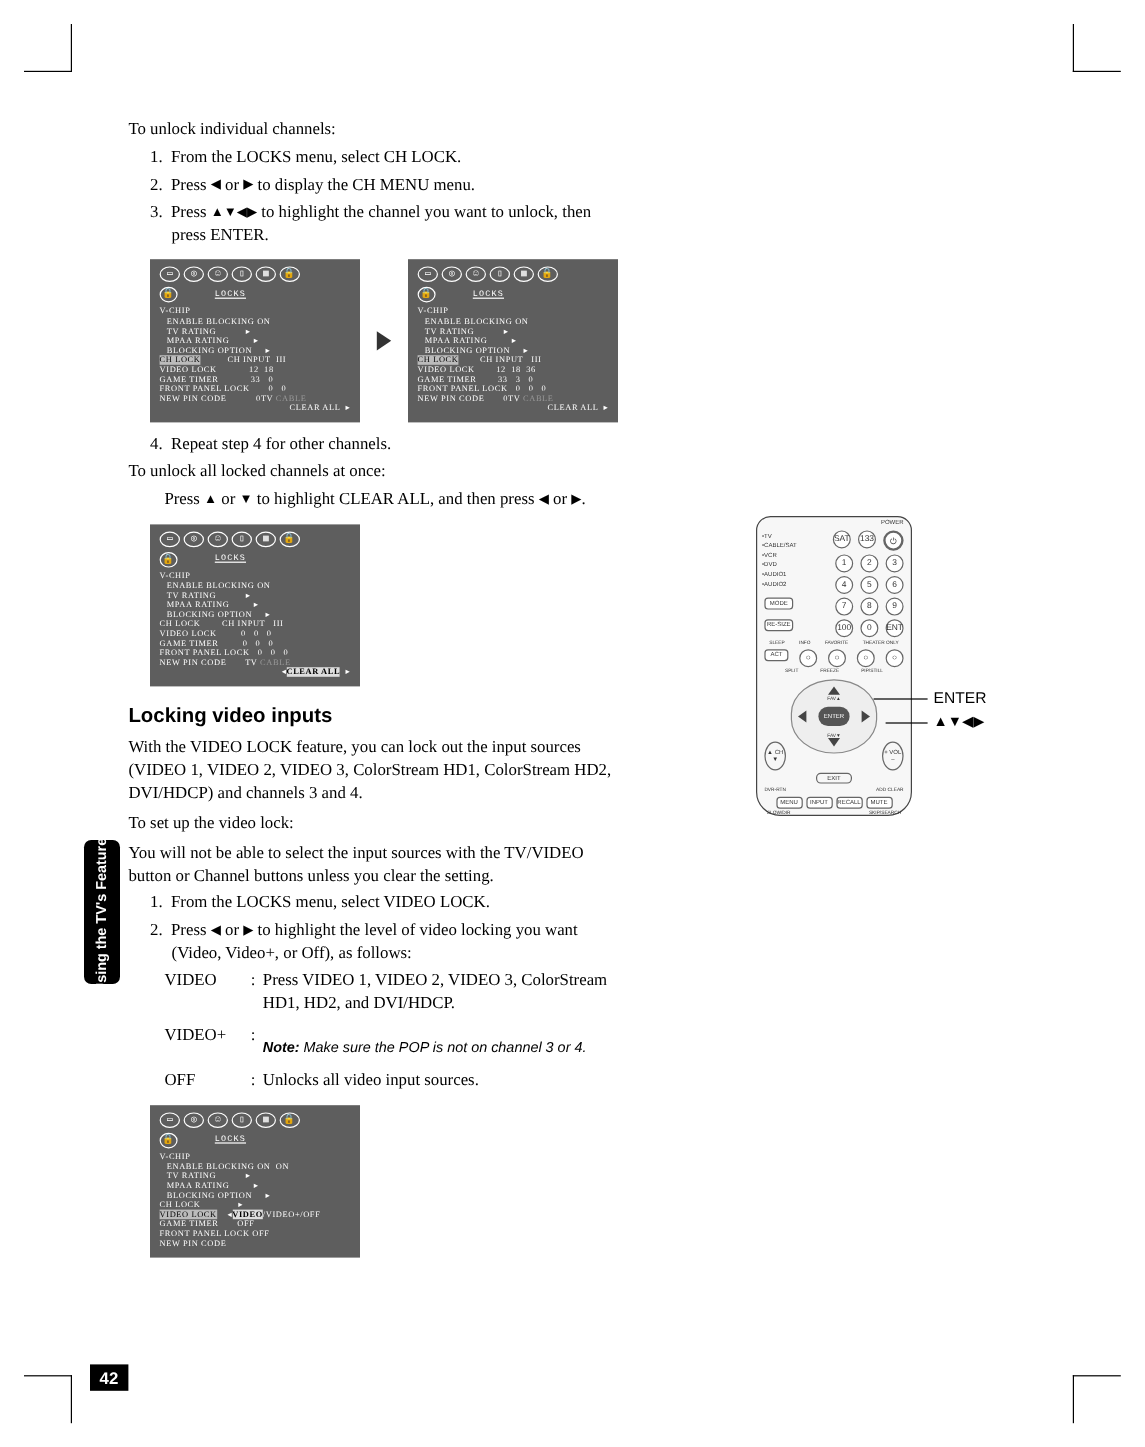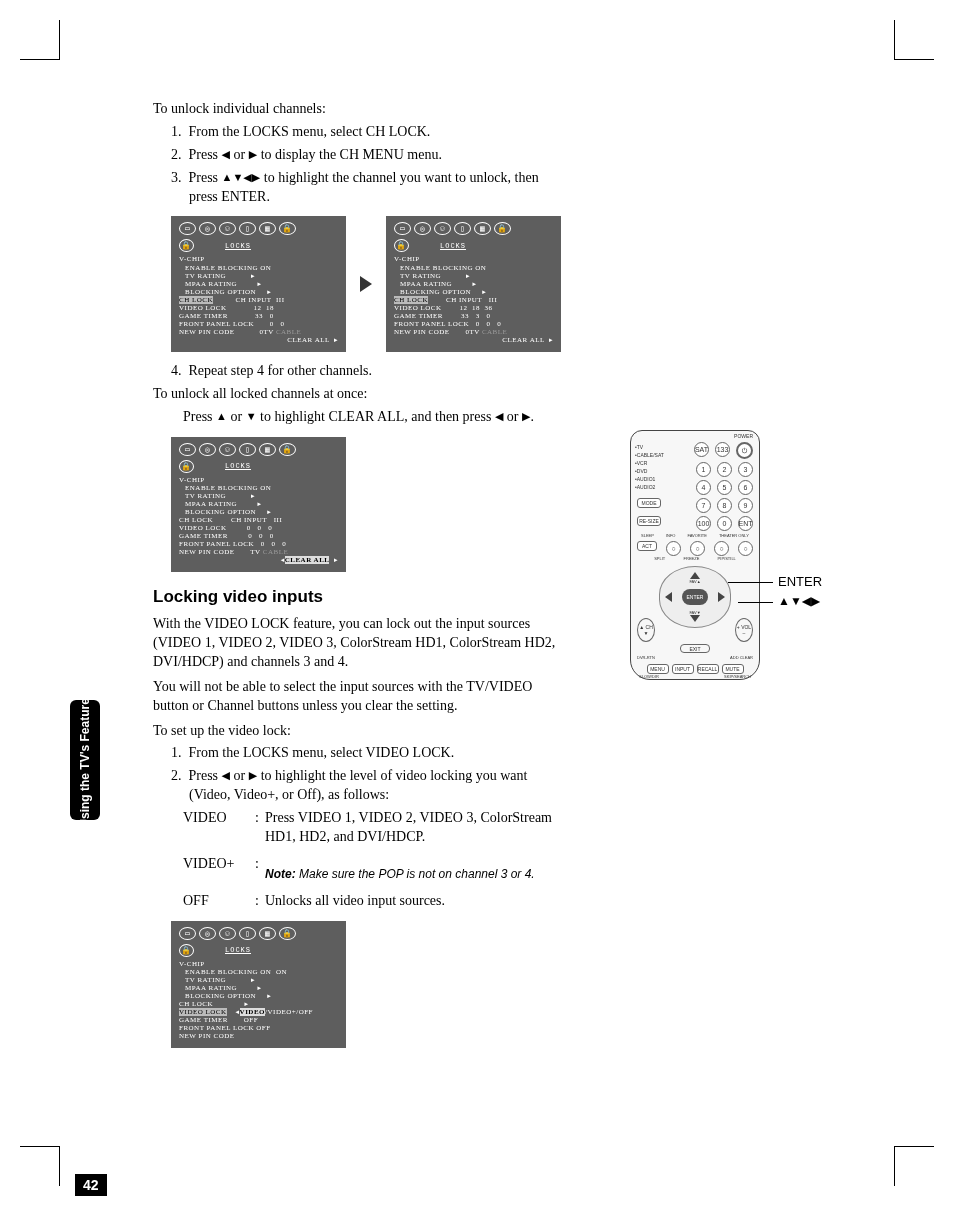--- a/index.html
+++ b/index.html
@@ -20,21 +20,21 @@
   .crop-br { bottom: 20px; right: 20px; border-left: 1px solid #000; border-top: 1px solid #000; }
 
   .page {
     position: absolute;
     left: 75px;
     top: 100px;
     width: 810px;
   }
   .main-col {
     width: 415px;
-    margin-left: 78px;
+    margin-left: 32px;
     font-size: 14px;
     line-height: 1.35;
   }
   .main-col p { margin-bottom: 4px; }
   ol.steps { list-style: none; padding-left: 18px; }
   ol.steps li { margin-bottom: 4px; padding-left: 18px; text-indent: -18px; }
   .arrow { font-family: Arial, sans-serif; font-size: 11px; vertical-align: 1px; }
   .h2 {
     font-family: Arial, Helvetica, sans-serif;
     font-weight: bold;
@@ -105,21 +105,21 @@
   }
   .side-tab span {
     transform: rotate(-90deg);
     white-space: nowrap;
     line-height: 1.1;
     text-align: center;
   }
   .page-num {
     position: absolute;
     left: 0px;
-    top: 1074px;
+    top: 1037px;
     background: #000;
     color: #fff;
     font-family: Arial, sans-serif;
     font-weight: bold;
     font-size: 14px;
     padding: 3px 8px;
   }
 
   
   .remote-wrap {
@@ -294,22 +294,22 @@
         <div class="line"><span>VIDEO LOCK</span>      <span>   0   0   0</span></div>
         <div class="line"><span>GAME TIMER</span>      <span>   0   0   0</span></div>
         <div class="line"><span>FRONT PANEL LOCK</span><span>   0   0   0</span></div>
         <div class="line"><span>NEW PIN CODE</span>       <span>TV</span> <span class="dim">CABLE</span></div>
         <div class="line" style="text-align:right">◂<span class="hl2">CLEAR ALL</span>  ▸</div>
       </div>
     </div>
 
     <div class="h2">Locking video inputs</div>
     <p>With the VIDEO LOCK feature, you can lock out the input sources (VIDEO 1, VIDEO 2, VIDEO 3, ColorStream HD1, ColorStream HD2, DVI/HDCP) and channels 3 and 4.</p>
+    <p style="margin-top:6px">To set up the video lock:</p>
     <p style="margin-top:6px">You will not be able to select the input sources with the TV/VIDEO button or Channel buttons unless you clear the setting.</p>
-    <p style="margin-top:6px">To set up the video lock:</p>
     <ol class="steps">
       <li>1.&nbsp;&nbsp;<span>From the LOCKS menu, select VIDEO LOCK.</span></li>
       <li>2.&nbsp;&nbsp;<span>Press </span><span class="arrow">◀</span><span> or </span><span class="arrow">▶</span><span> to highlight the level of video locking you want (Video, Video+, or Off), as follows:</span></li>
     </ol>
 
     <div class="opt-row">
       <div class="opt-label">VIDEO</div>
         <div class="opt-colon">:</div>
       <div class="opt-body">Press VIDEO 1, VIDEO 2, VIDEO 3, ColorStream HD1, HD2, and DVI/HDCP.</div>
     </div>

